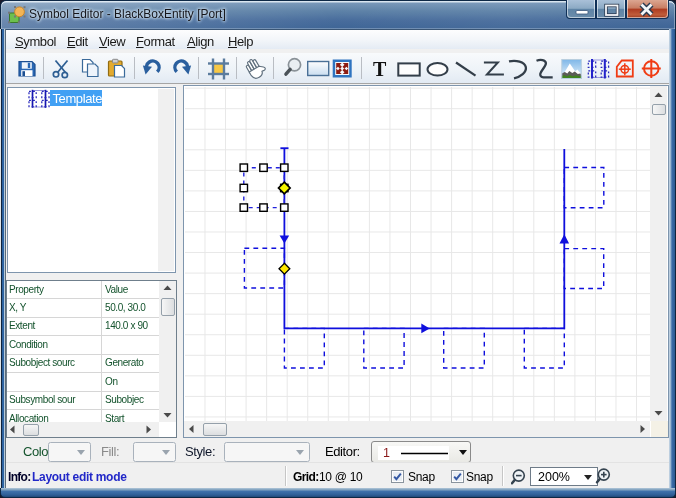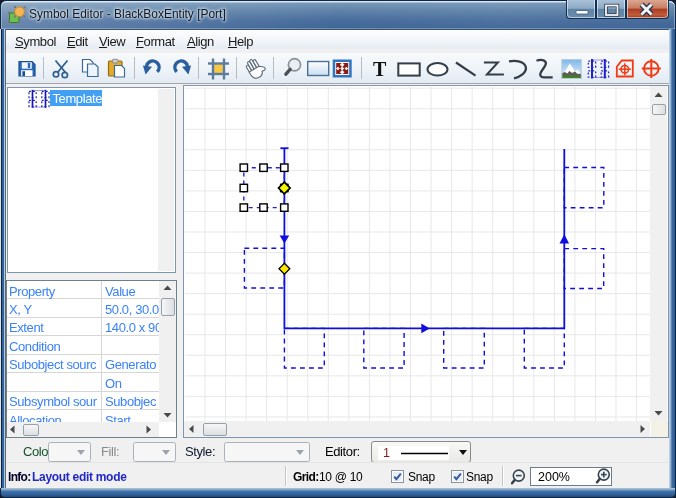--- a/index.html
+++ b/index.html
@@ -49,21 +49,21 @@
   border-bottom:1px solid #a5a5a5; }
 
 .panel { border:1px solid #7e95ad; background:#fff; }
 #tree { left:7px; top:87px; width:169px; height:186px; }
 #tree-scroll { position:absolute; right:1px; top:1px; width:16px; height:182px; background:#f0f0f0; }
 #tree-sel { position:absolute; left:41.5px; top:2px; width:52px; height:16px; background:#41a0f4; }
 #tree-sel span { position:absolute; left:3px; top:1px; font-size:13px; color:#fff; letter-spacing:-0.4px; }
 
 #ptable { left:6px; top:280px; width:171px; height:158px; border-color:#6f7f8c; }
 .prow { position:absolute; left:0; width:152px; border-bottom:1px solid #d6d6d6; height:18.5px; }
-.prow span { position:absolute; top:2.5px; font-size:13px; color:#3b82f6; white-space:nowrap; letter-spacing:-0.4px; }
+.prow span { position:absolute; top:2.5px; font-size:10px; color:#14532d; white-space:nowrap; letter-spacing:-0.4px; }
 .pn { left:2px; } .pv { left:98px; }
 #pcol { position:absolute; left:94px; top:0; width:1px; height:141px; background:#d6d6d6; }
 
 .sb { position:absolute; background:#f0f0f0; }
 .sb-thumb { position:absolute; background:linear-gradient(90deg,#f6f6f6,#dcdee0); border:1px solid #95a0aa; border-radius:2px; }
 .sb-thumb.h { background:linear-gradient(#f6f6f6,#dcdee0); }
 
 #canvas { left:183px; top:85px; width:486px; height:353px; border:1px solid #7e95ad; background:#fff; }
 #cv-v { left:466px; top:0px; width:17px; height:335px; background:#f0f0f0; }
 #cv-h { left:0px; top:335px; width:466px; height:16px; background:#f0f0f0; }
@@ -426,21 +426,21 @@
     <rect x="2" y="2" width="9" height="9" fill="#e9eef4"></rect>
     <path d="M3.2 6.6 L5.4 9.2 L9.8 3.6" fill="none" stroke="#3458a4" stroke-width="1.9"></path>
   </svg>
   <div class="st" style="left:463px">Snap</div>
   <div class="vsep" style="left:499px"></div>
   <svg class="abs" style="left:508px;top:6px" width="17" height="17" id="zoomout">
     <circle cx="7.8" cy="6.6" r="5.5" fill="#eef2f5" stroke="#35434f" stroke-width="1.6"></circle>
     <line x1="5" y1="6.6" x2="10.6" y2="6.6" stroke="#35434f" stroke-width="1.6"></line>
     <line x1="3.8" y1="10.9" x2="1" y2="14.2" stroke="#35434f" stroke-width="2.5" stroke-linecap="round"></line>
   </svg>
-  <div class="abs" style="left:527px;top:4px;width:82px;height:19px;background:#fff;border:1px solid #6e7b88">
+  <div class="abs" style="left:527px;top:4px;width:68px;height:19px;background:#fff;border:1px solid #6e7b88">
     <span style="position:absolute;left:7px;top:2px;font-size:12.5px">200%</span>
     <div class="abs" style="right:5px;top:7px;border:4px solid transparent;border-top:5px solid #222"></div>
   </div>
   <svg class="abs" style="left:592px;top:5px" width="17" height="17" id="zoomin">
     <circle cx="8.8" cy="6.6" r="5.5" fill="#eef2f5" stroke="#35434f" stroke-width="1.6"></circle>
     <line x1="6" y1="6.6" x2="11.6" y2="6.6" stroke="#35434f" stroke-width="1.6"></line>
     <line x1="8.8" y1="3.8" x2="8.8" y2="9.4" stroke="#35434f" stroke-width="1.6"></line>
     <line x1="4.8" y1="10.9" x2="2" y2="14.2" stroke="#35434f" stroke-width="2.5" stroke-linecap="round"></line>
   </svg>
 </div>

